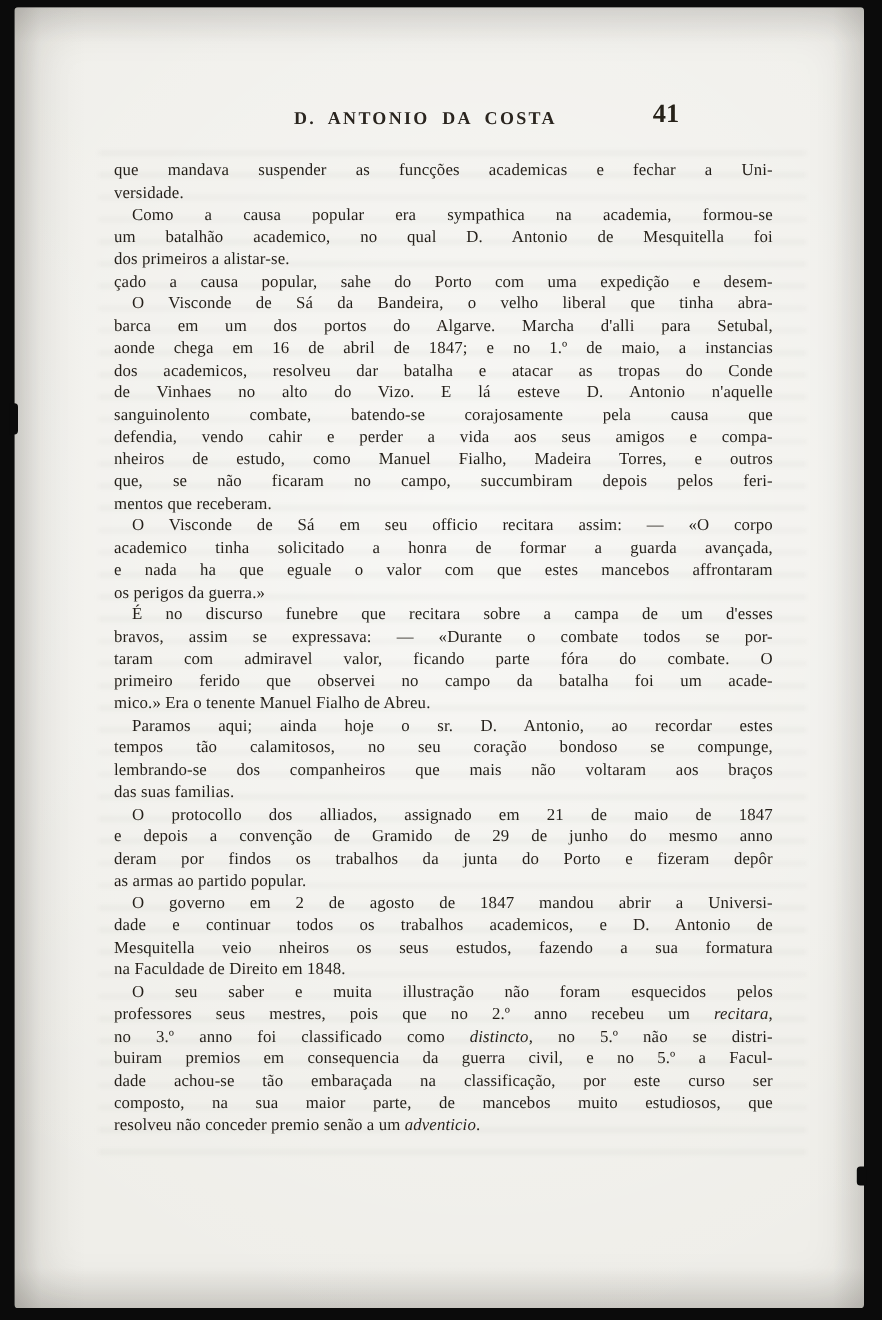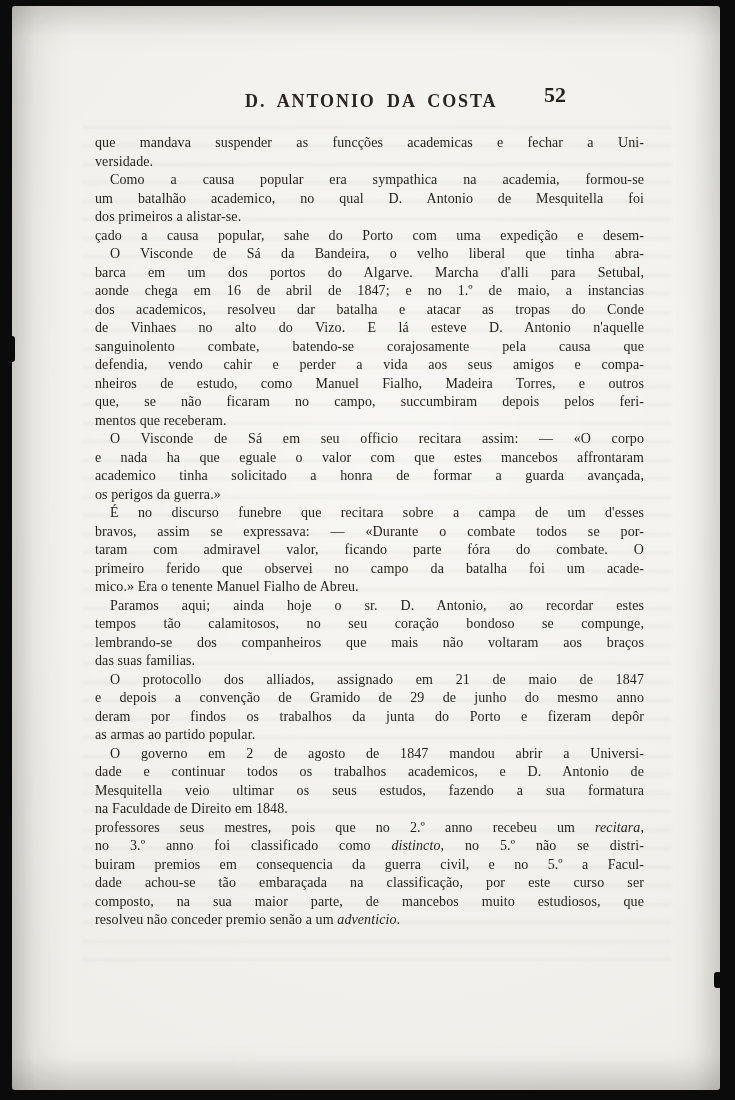--- a/index.html
+++ b/index.html
@@ -47,21 +47,21 @@
       rgba(110,112,100,0.060) 3px,
       rgba(0,0,0,0) 3px,
       rgba(0,0,0,0) 18.5px);
     filter: blur(1.6px);
     pointer-events: none;
   }
   .running-title {
     position: absolute;
     left: 233px;
     top: 85px;
-    font-size: 18px;
+    font-size: 15px;
     font-weight: bold;
     letter-spacing: 1.9px;
     word-spacing: 5px;
     color: #2a251f;
     white-space: nowrap;
   }
   .page-number {
     position: absolute;
     left: 532px;
     top: 76px;
@@ -108,59 +108,60 @@
     border-radius: 3px 0 0 3px;
   }
 </style>
 </head>
 <body>
 
 <div class="scan">
   <div class="paper">
     <div class="ghost"></div>
     <div class="running-title">D. ANTONIO DA COSTA</div>
-    <div class="page-number">52</div>
+    <div class="page-number">41</div>
     <div class="text-block" id="text-block">
         <div class="line"><span>que mandava suspender as funcções academicas e fechar a Uni-</span></div>
         <div class="line end"><span>versidade.</span></div>
         <div class="line ind"><span>Como a causa popular era sympathica na academia, formou-se</span></div>
         <div class="line"><span>um batalhão academico, no qual D. Antonio de Mesquitella foi</span></div>
         <div class="line end"><span>dos primeiros a alistar-se.</span></div>
         <div class="line"><span>çado a causa popular, sahe do Porto com uma expedição e desem-</span></div>
         <div class="line ind"><span>O Visconde de Sá da Bandeira, o velho liberal que tinha abra-</span></div>
         <div class="line"><span>barca em um dos portos do Algarve. Marcha d'alli para Setubal,</span></div>
         <div class="line"><span>aonde chega em 16 de abril de 1847; e no 1.º de maio, a instancias</span></div>
         <div class="line"><span>dos academicos, resolveu dar batalha e atacar as tropas do Conde</span></div>
         <div class="line"><span>de Vinhaes no alto do Vizo. E lá esteve D. Antonio n'aquelle</span></div>
         <div class="line"><span>sanguinolento combate, batendo-se corajosamente pela causa que</span></div>
         <div class="line"><span>defendia, vendo cahir e perder a vida aos seus amigos e compa-</span></div>
         <div class="line"><span>nheiros de estudo, como Manuel Fialho, Madeira Torres, e outros</span></div>
         <div class="line"><span>que, se não ficaram no campo, succumbiram depois pelos feri-</span></div>
         <div class="line end"><span>mentos que receberam.</span></div>
         <div class="line ind"><span>O Visconde de Sá em seu officio recitara assim: — «O corpo</span></div>
+        <div class="line"><span>academico tinha solicitado a honra de formar a guarda avançada,</span></div>
         <div class="line"><span>e nada ha que eguale o valor com que estes mancebos affrontaram</span></div>
-        <div class="line"><span>academico tinha solicitado a honra de formar a guarda avançada,</span></div>
         <div class="line end"><span>os perigos da guerra.»</span></div>
         <div class="line ind"><span>É no discurso funebre que recitara sobre a campa de um d'esses</span></div>
         <div class="line"><span>bravos, assim se expressava: — «Durante o combate todos se por-</span></div>
         <div class="line"><span>taram com admiravel valor, ficando parte fóra do combate. O</span></div>
         <div class="line"><span>primeiro ferido que observei no campo da batalha foi um acade-</span></div>
         <div class="line end"><span>mico.» Era o tenente Manuel Fialho de Abreu.</span></div>
         <div class="line ind"><span>Paramos aqui; ainda hoje o sr. D. Antonio, ao recordar estes</span></div>
         <div class="line"><span>tempos tão calamitosos, no seu coração bondoso se compunge,</span></div>
         <div class="line"><span>lembrando-se dos companheiros que mais não voltaram aos braços</span></div>
         <div class="line end"><span>das suas familias.</span></div>
         <div class="line ind"><span>O protocollo dos alliados, assignado em 21 de maio de 1847</span></div>
         <div class="line"><span>e depois a convenção de Gramido de 29 de junho do mesmo anno</span></div>
         <div class="line"><span>deram por findos os trabalhos da junta do Porto e fizeram depôr</span></div>
         <div class="line end"><span>as armas ao partido popular.</span></div>
         <div class="line ind"><span>O governo em 2 de agosto de 1847 mandou abrir a Universi-</span></div>
         <div class="line"><span>dade e continuar todos os trabalhos academicos, e D. Antonio de</span></div>
-        <div class="line"><span>Mesquitella veio ultimar os seus estudos, fazendo a sua formatura</span></div>
+        <div class="line"><span>Mesquitella veio nheiros os seus estudos, fazendo a sua formatura</span></div>
         <div class="line end"><span>na Faculdade de Direito em 1848.</span></div>
+        <div class="line ind"><span>O seu saber e muita illustração não foram esquecidos pelos</span></div>
         <div class="line"><span>professores seus mestres, pois que no 2.º anno recebeu um </span><span class="it">recitara,</span></div>
         <div class="line"><span>no 3.º anno foi classificado como </span><span class="it">distincto,</span><span> no 5.º não se distri-</span></div>
         <div class="line"><span>buiram premios em consequencia da guerra civil, e no 5.º a Facul-</span></div>
         <div class="line"><span>dade achou-se tão embaraçada na classificação, por este curso ser</span></div>
         <div class="line"><span>composto, na sua maior parte, de mancebos muito estudiosos, que</span></div>
         <div class="line end"><span>resolveu não conceder premio senão a um </span><span class="it">adventicio</span><span>.</span></div>
       </div>
   </div>
   <div class="notch-left"></div>
   <div class="notch-right"></div>

